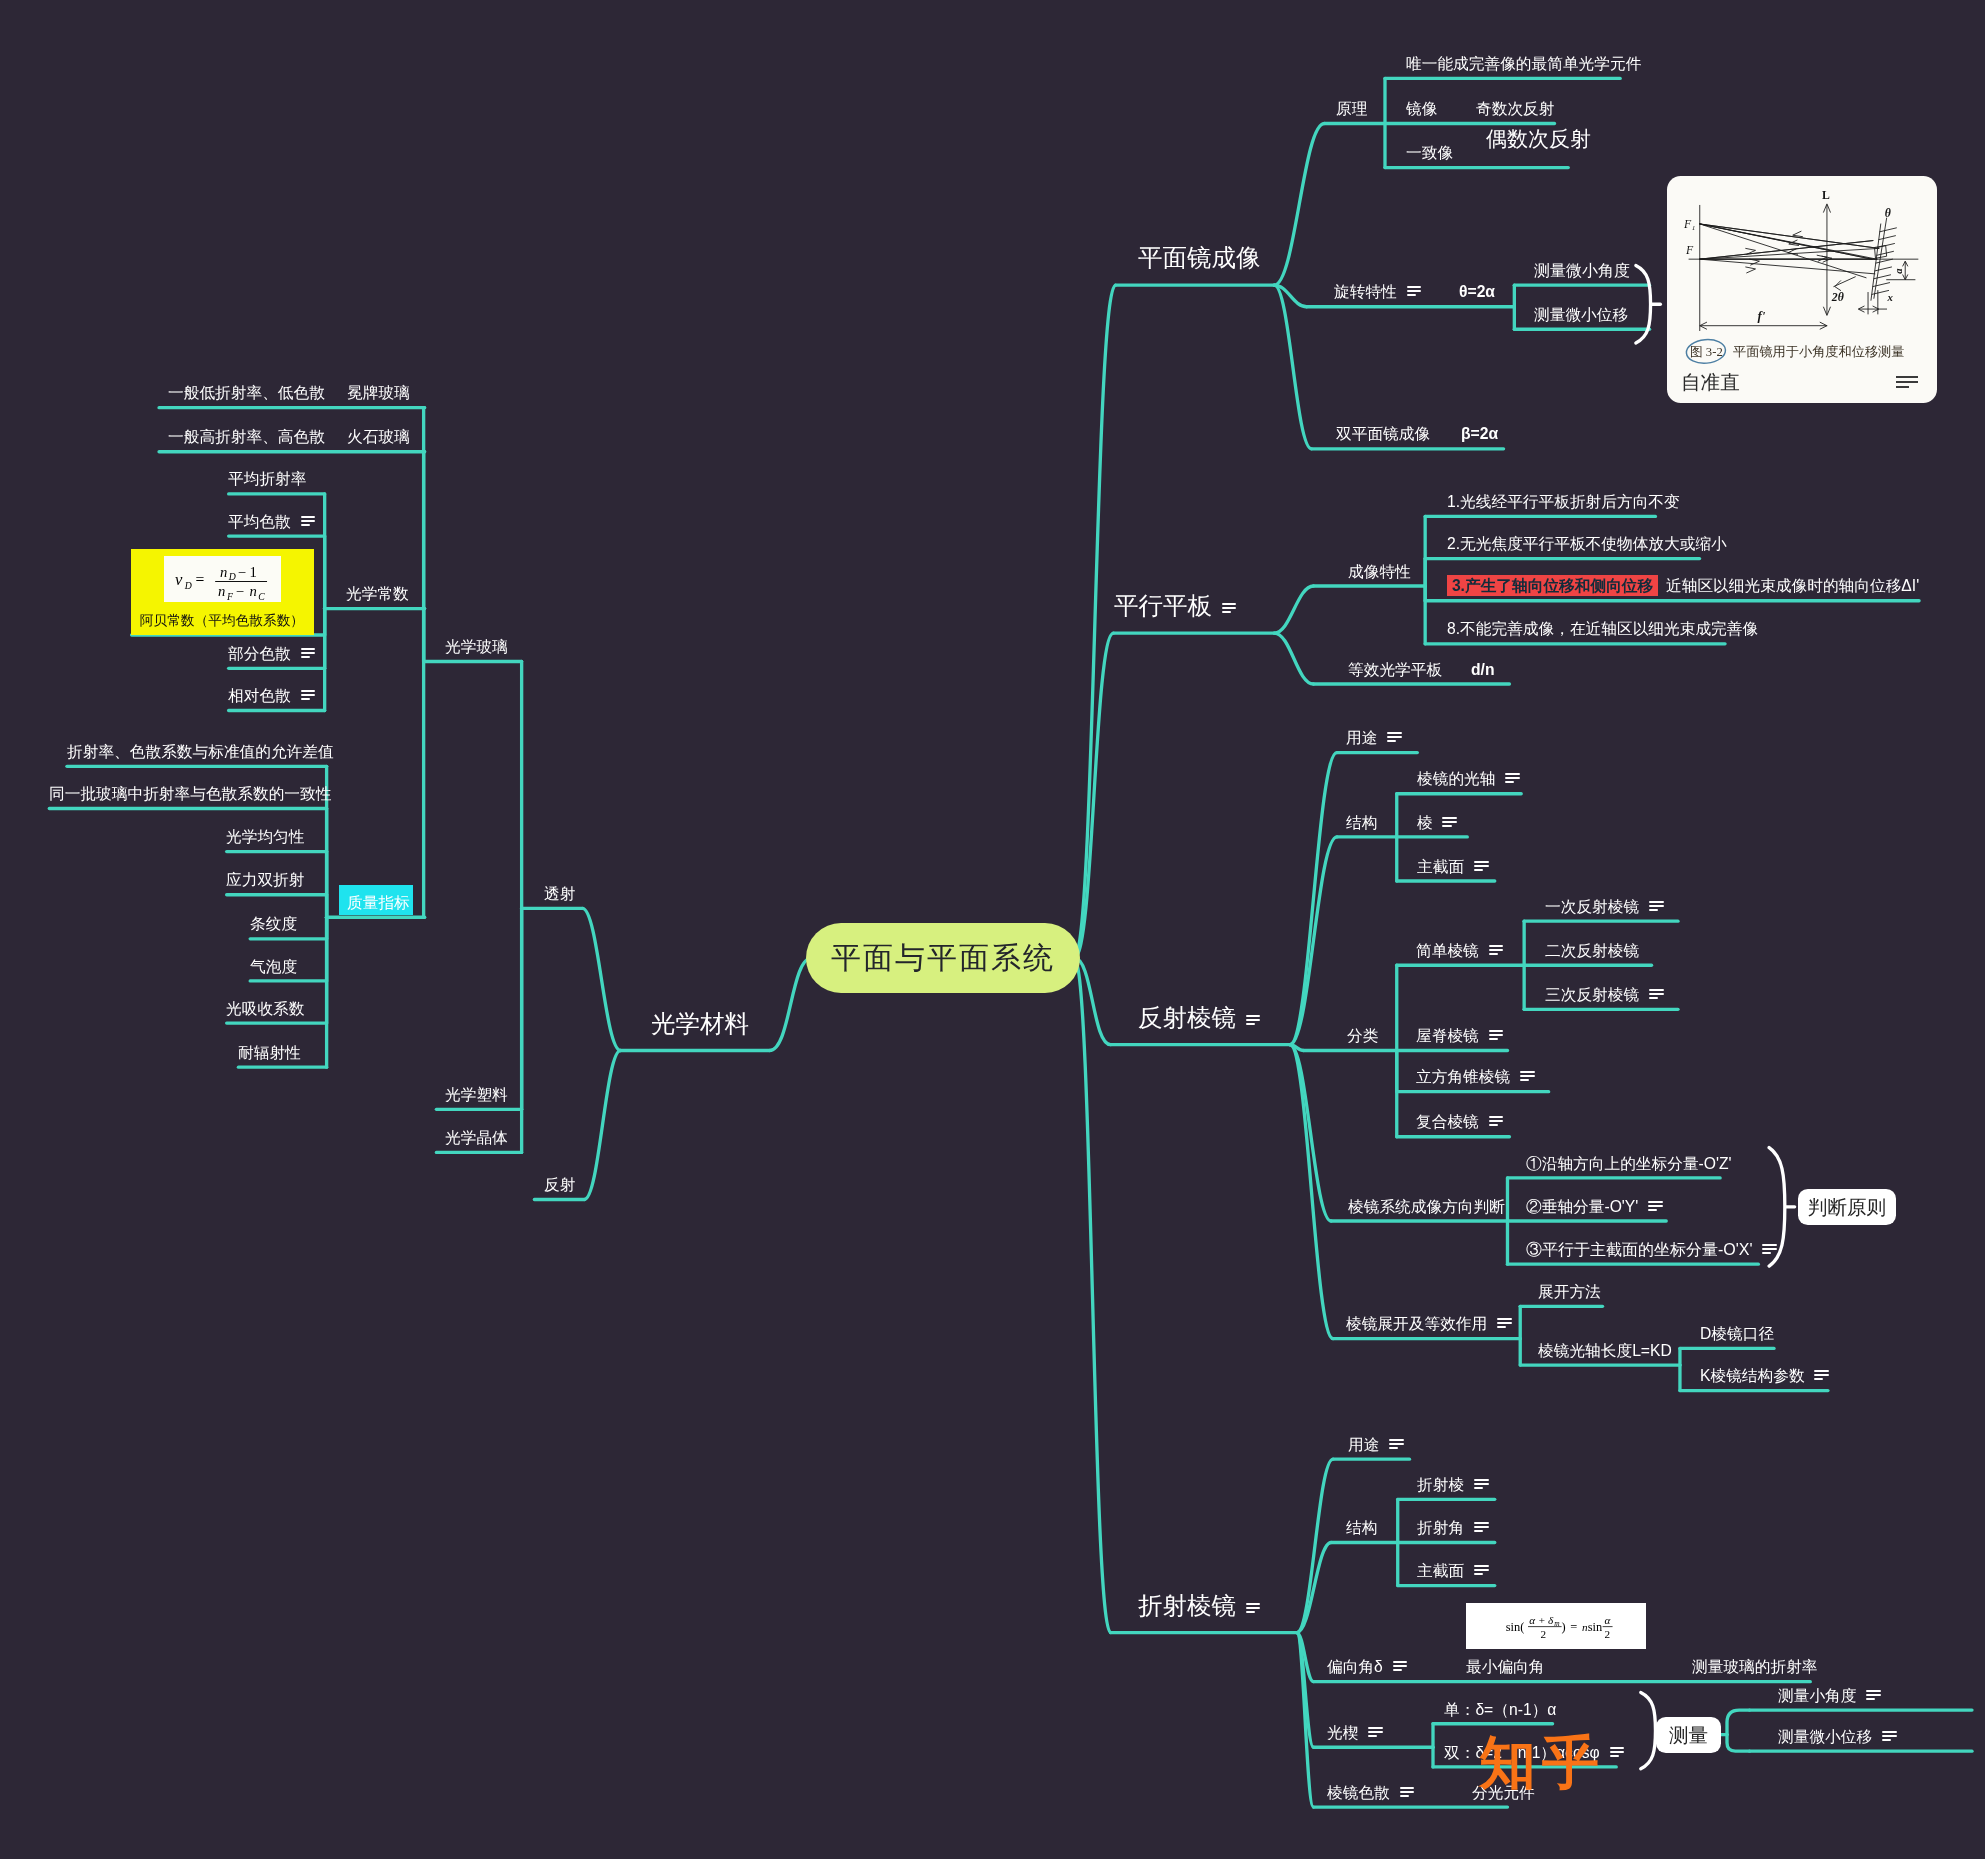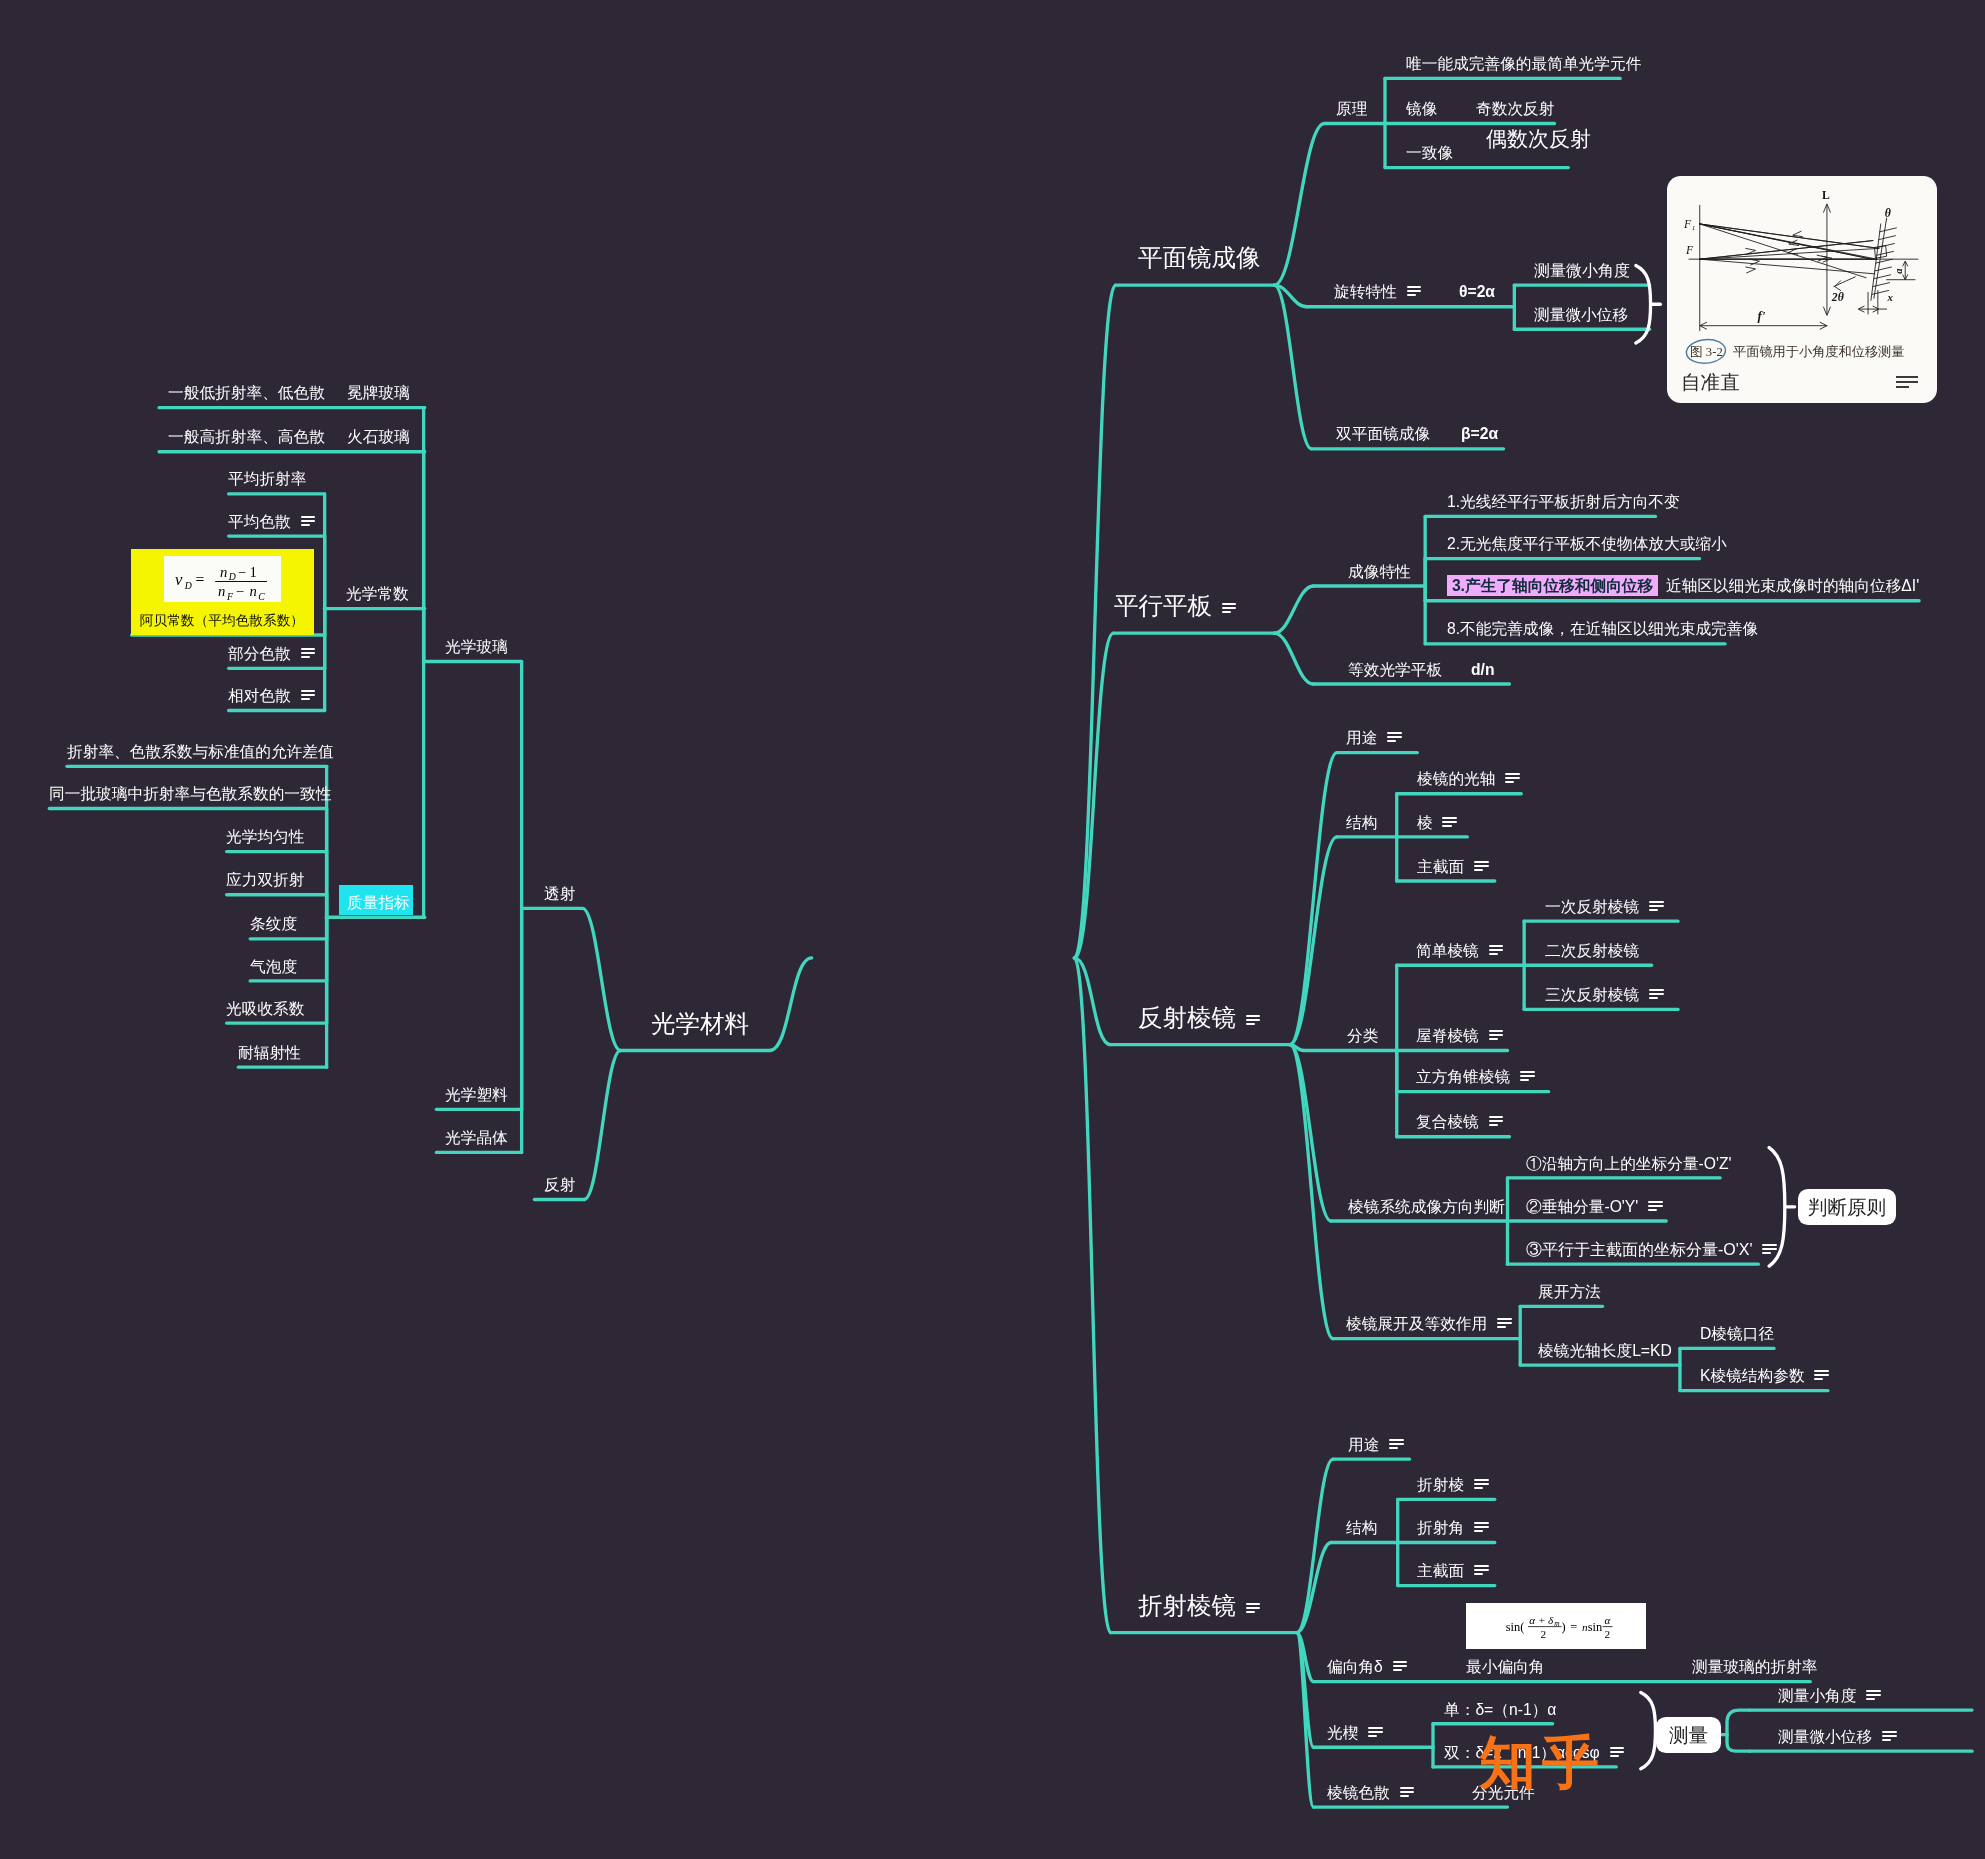--- a/index.html
+++ b/index.html
@@ -9,21 +9,21 @@
 #stage{position:absolute;left:0;top:0;width:1986px;height:1859px;}
 #links{position:absolute;left:0;top:0;width:1986px;height:1859px;}
 .node{position:absolute;white-space:nowrap;color:#fff;line-height:1;}
 .ico{display:inline-block;width:14.7px;height:10.8px;margin-left:9.8px;position:relative;top:0px;}
 .ico i{position:absolute;left:0;height:2.1px;background:#fff;border-radius:1px;}
 .ico i:nth-child(1){top:0px;width:100%;}
 .ico i:nth-child(2){top:4.1px;width:100%;}
 .ico i:nth-child(3){top:8.2px;width:62%;}
 #root-node{position:absolute;white-space:nowrap;background:#d7f07f;color:#23252b;border-radius:979px;
   display:flex;align-items:center;justify-content:center;letter-spacing:2px;}
-.hl-cyan{background:#f0abfc;color:#122b3a;font-weight:700;padding:2px 4.9px;}
+.hl-cyan{background:#ef4444;color:#122b3a;font-weight:700;padding:2px 4.9px;}
 </style>
 </head>
 <body>
 
 <div id="stage">
   <svg id="links" viewBox="0 0 2026 1897" xmlns="http://www.w3.org/2000/svg">
       <path d="M 1096 977.5 C 1117 977.5 1117 291 1138 291" fill="none" stroke="#43d6bf" stroke-width="3.4" stroke-linecap="round" stroke-linejoin="round"></path>
       <path d="M 1138 291 L 1300 291" fill="none" stroke="#43d6bf" stroke-width="3.4" stroke-linecap="round" stroke-linejoin="round"></path>
       <path d="M 1300 291 C 1321.42 291 1329.58 126 1351 126" fill="none" stroke="#43d6bf" stroke-width="3.4" stroke-linecap="round" stroke-linejoin="round"></path>
       <path d="M 1351 126 L 1413 126" fill="none" stroke="#43d6bf" stroke-width="3.4" stroke-linecap="round" stroke-linejoin="round"></path>
@@ -174,20 +174,23 @@
       <path d="M 1805 1171 C 1818.6 1180.68 1821 1198.225 1821 1231.5 C 1821 1264.775 1818.6 1282.32 1805 1292" fill="none" stroke="#ffffff" stroke-width="3.4" stroke-linecap="round" stroke-linejoin="round"></path>
       <path d="M 1822 1231.5 L 1831 1231.5" fill="none" stroke="#ffffff" stroke-width="3.4" stroke-linecap="round" stroke-linejoin="round"></path>
       <path d="M 1674 1727 C 1686.75 1733.24 1689 1744.55 1689 1766 C 1689 1787.45 1686.75 1798.76 1674 1805" fill="none" stroke="#ffffff" stroke-width="3.4" stroke-linecap="round" stroke-linejoin="round"></path>
       <path d="M 1690 1766 L 1699 1766" fill="none" stroke="#ffffff" stroke-width="3.4" stroke-linecap="round" stroke-linejoin="round"></path>
       <path d="M 1762 1770 L 1762 1757.5 Q 1762 1745 1774.5 1745 L 1785 1745" fill="none" stroke="#43d6bf" stroke-width="3.4" stroke-linecap="round" stroke-linejoin="round"></path>
       <path d="M 1785 1745 L 2012 1745" fill="none" stroke="#43d6bf" stroke-width="3.4" stroke-linecap="round" stroke-linejoin="round"></path>
       <path d="M 1762 1770 L 1762 1778.5 Q 1762 1787 1770.5 1787 L 1785 1787" fill="none" stroke="#43d6bf" stroke-width="3.4" stroke-linecap="round" stroke-linejoin="round"></path>
       <path d="M 1785 1787 L 2012 1787" fill="none" stroke="#43d6bf" stroke-width="3.4" stroke-linecap="round" stroke-linejoin="round"></path>
       <path d="M 1756 1770 L 1762 1770" fill="none" stroke="#43d6bf" stroke-width="3.4" stroke-linecap="round" stroke-linejoin="round"></path>
     </svg>
+<div id="root-node" style="left: 806px; top: 923px; width: 274px; height: 70px; font-size: 30px;">
+      <span>平面与平面系统</span>
+    </div>
     <div class="node" style="font-size: 24.5px; left: 1138px; top: 246px;"><span>平面镜成像</span></div>
     <div class="node" style="font-size: 15.7px; left: 1336px; top: 101px;"><span>原理</span></div>
     <div class="node" style="font-size: 15.7px; left: 1406px; top: 56px;"><span>唯一能成完善像的最简单光学元件</span></div>
     <div class="node" style="font-size: 15.7px; left: 1406px; top: 101px;"><span>镜像</span></div>
     <div class="node" style="font-size: 15.7px; left: 1476px; top: 101px;"><span>奇数次反射</span></div>
     <div class="node" style="font-size: 15.7px; left: 1406px; top: 145px;"><span>一致像</span></div>
     <div class="node" style="font-size: 21px; left: 1486px; top: 128px; text-align: center;"><span>偶数次反射</span></div>
     <div class="node" style="font-size: 15.7px; left: 1334px; top: 284px;"><span>旋转特性</span><span class="ico"><i></i><i></i><i></i></span></div>
     <div class="node" style="font-size: 15.7px; left: 1459px; top: 284px; font-weight: 700;"><span>θ=2α</span></div>
     <div class="node" style="font-size: 16px; left: 1534px; top: 263px;"><span>测量微小角度</span></div>

